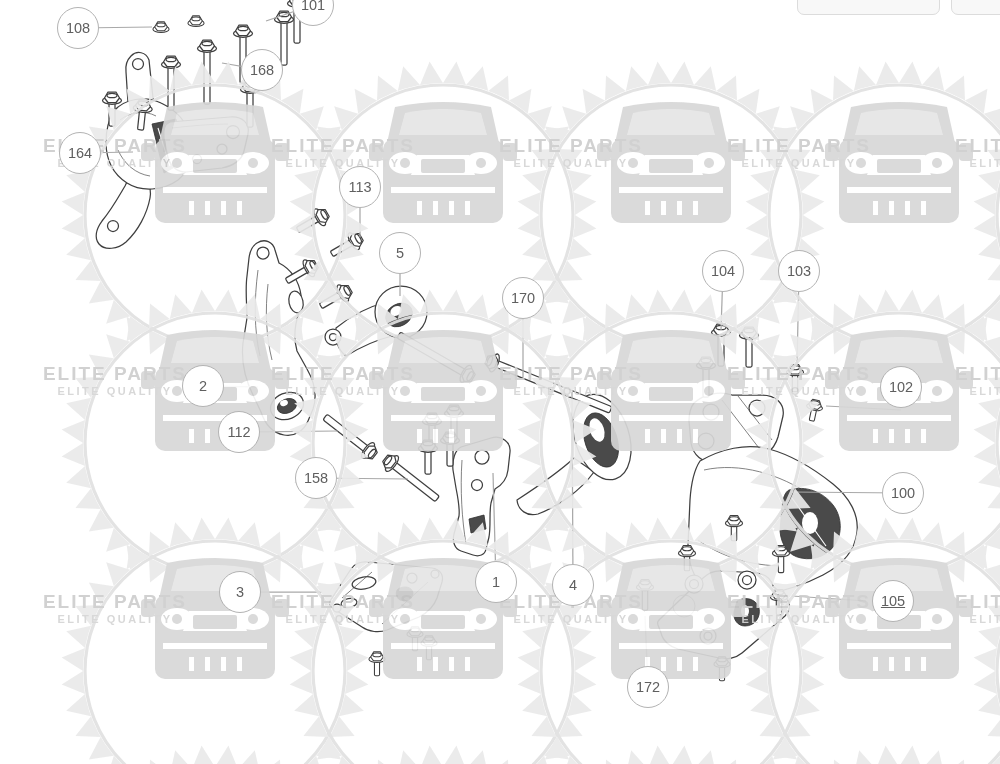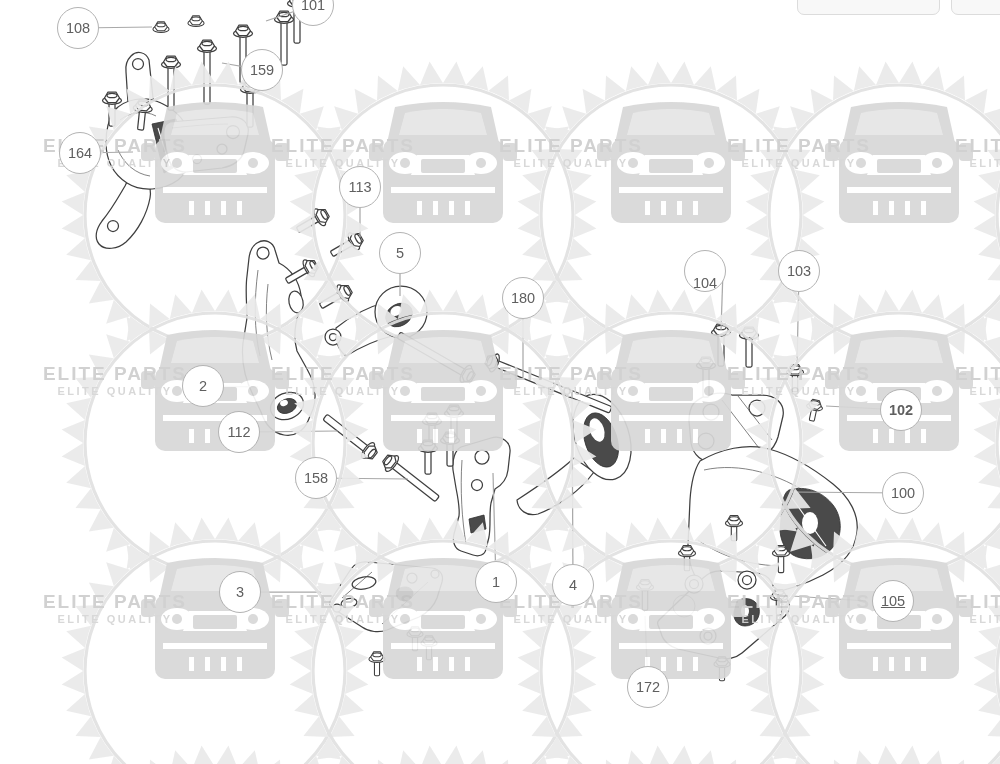--- a/index.html
+++ b/index.html
@@ -890,41 +890,41 @@
 </div>
 
   <div id="callout-layer">
       <div class="callout" style="left: 57px; top: 7px;">
         <span>108</span>
       </div>
       <div class="callout" style="left: 292px; top: -16px;">
         <span>101</span>
       </div>
       <div class="callout" style="left: 241px; top: 49px;">
-        <span>159</span>
+        <span>168</span>
       </div>
       <div class="callout" style="left: 59px; top: 132px;">
         <span>164</span>
       </div>
       <div class="callout" style="left: 339px; top: 166px;">
         <span>113</span>
       </div>
       <div class="callout" style="left: 379px; top: 232px;">
         <span>5</span>
       </div>
       <div class="callout" style="left: 502px; top: 277px;">
-        <span>180</span>
-      </div>
-      <div class="callout" style="left: 684px; top: 250px; align-items: flex-end;">
+        <span>170</span>
+      </div>
+      <div class="callout" style="left: 702px; top: 250px;">
         <span>104</span>
       </div>
       <div class="callout" style="left: 778px; top: 250px; text-align: right;">
         <span>103</span>
       </div>
-      <div class="callout" style="left: 880px; top: 389px; font-weight: bold;">
+      <div class="callout" style="left: 880px; top: 366px;">
         <span>102</span>
       </div>
       <div class="callout" style="left: 882px; top: 472px; justify-content: center;">
         <span>100</span>
       </div>
       <div class="callout" style="left: 182px; top: 365px;">
         <span>2</span>
       </div>
       <div class="callout" style="left: 218px; top: 411px;">
         <span>112</span>

